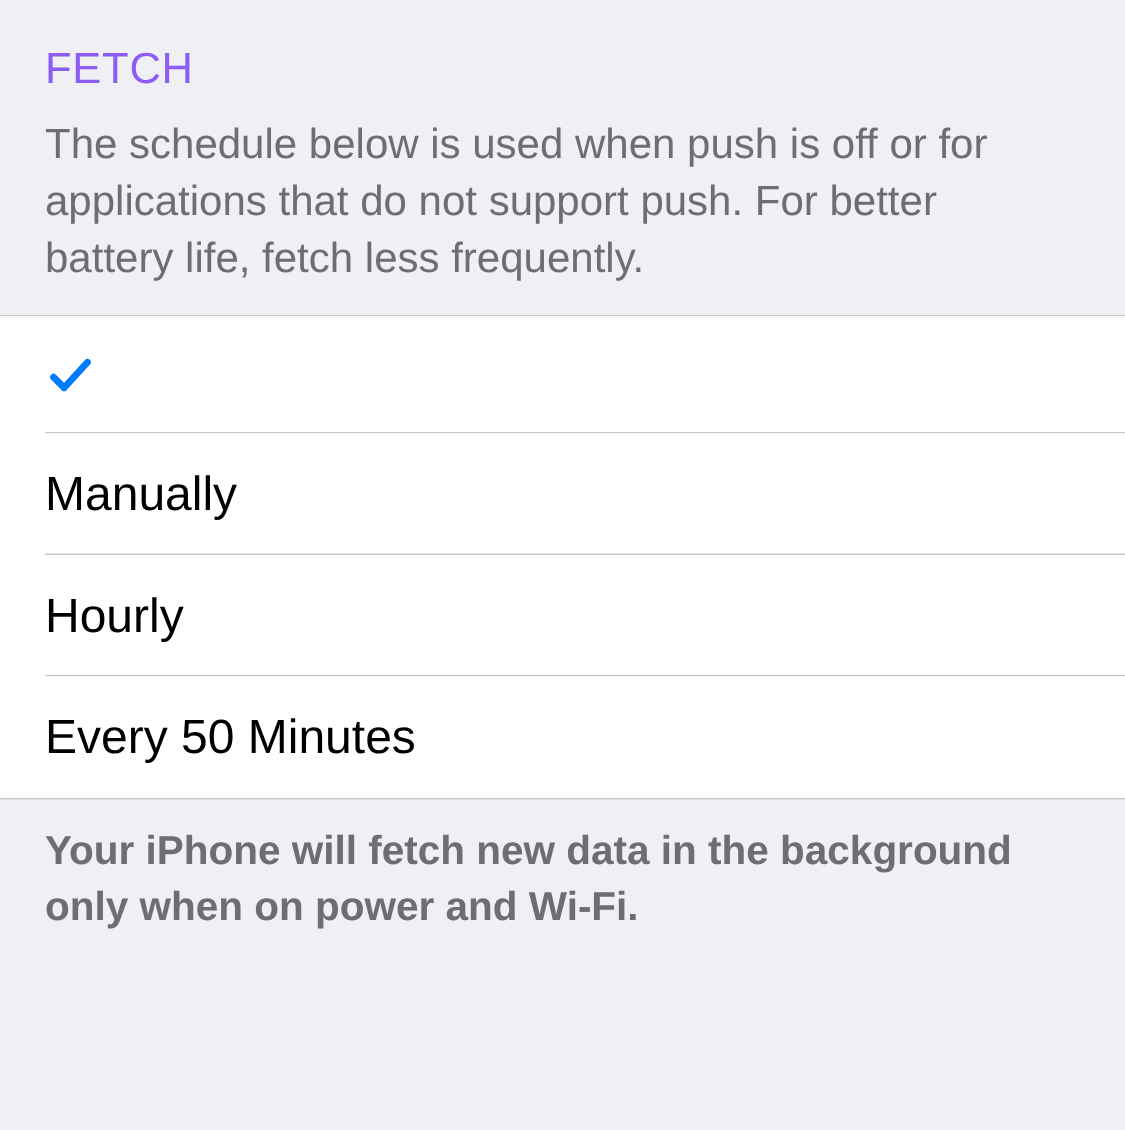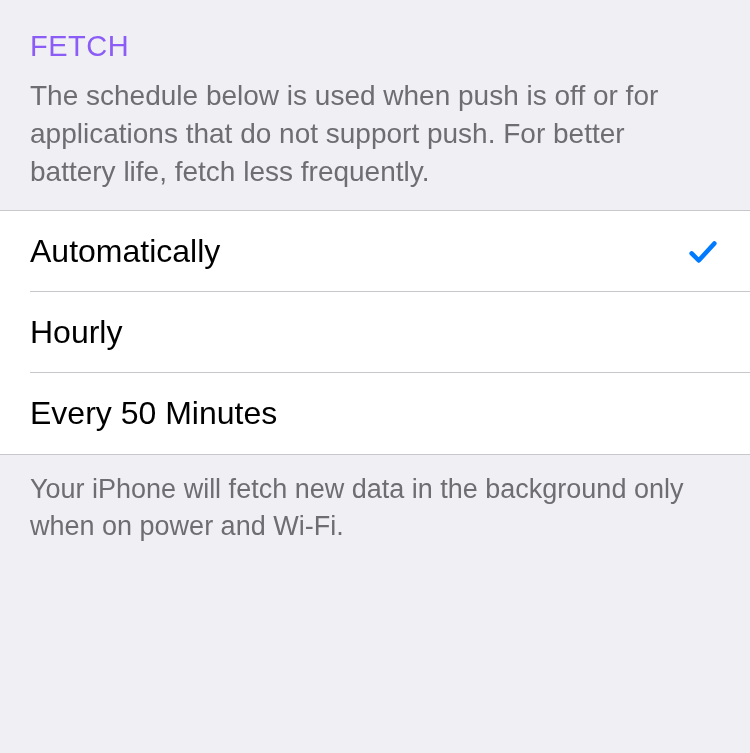--- a/index.html
+++ b/index.html
@@ -59,37 +59,41 @@
     }
     .checkmark svg {
       width: 34px;
       height: 34px;
     }
     .section-footer {
       padding: 16px 30px 20px 30px;
       color: #6d6d72;
       font-size: 27px;
       line-height: 1.35;
+      font-weight: bold;
     }
   </style>
 </head>
 <body>
 
 <div>
   <div class="section-header">FETCH</div>
   <div class="section-description">The schedule below is used when push is off or for applications that do not support push. For better battery life, fetch less frequently.</div>
 
   <div class="list-group">
     <div class="list-item">
-      <span>Automatically</span>
       <span class="checkmark">
         <svg viewBox="0 0 24 24" fill="none" stroke="currentColor" stroke-width="3.2" stroke-linecap="round" stroke-linejoin="round">
           <polyline points="4 13 9 18 20 6"></polyline>
         </svg>
       </span>
+    </div>
+    <div class="list-item">
+      <span>Manually</span>
+
     </div>
     <div class="list-item">
       <span>Hourly</span>
 
     </div>
     <div class="list-item">
       <span>Every 50 Minutes</span>
 
     </div>
   </div>

